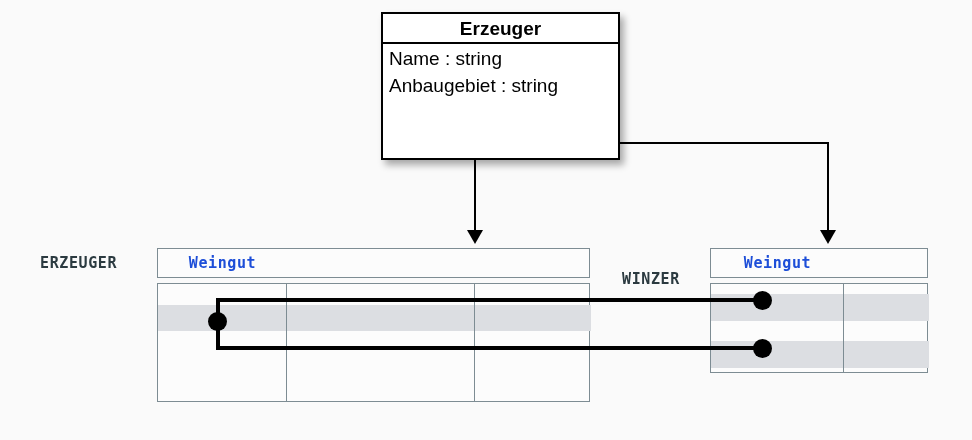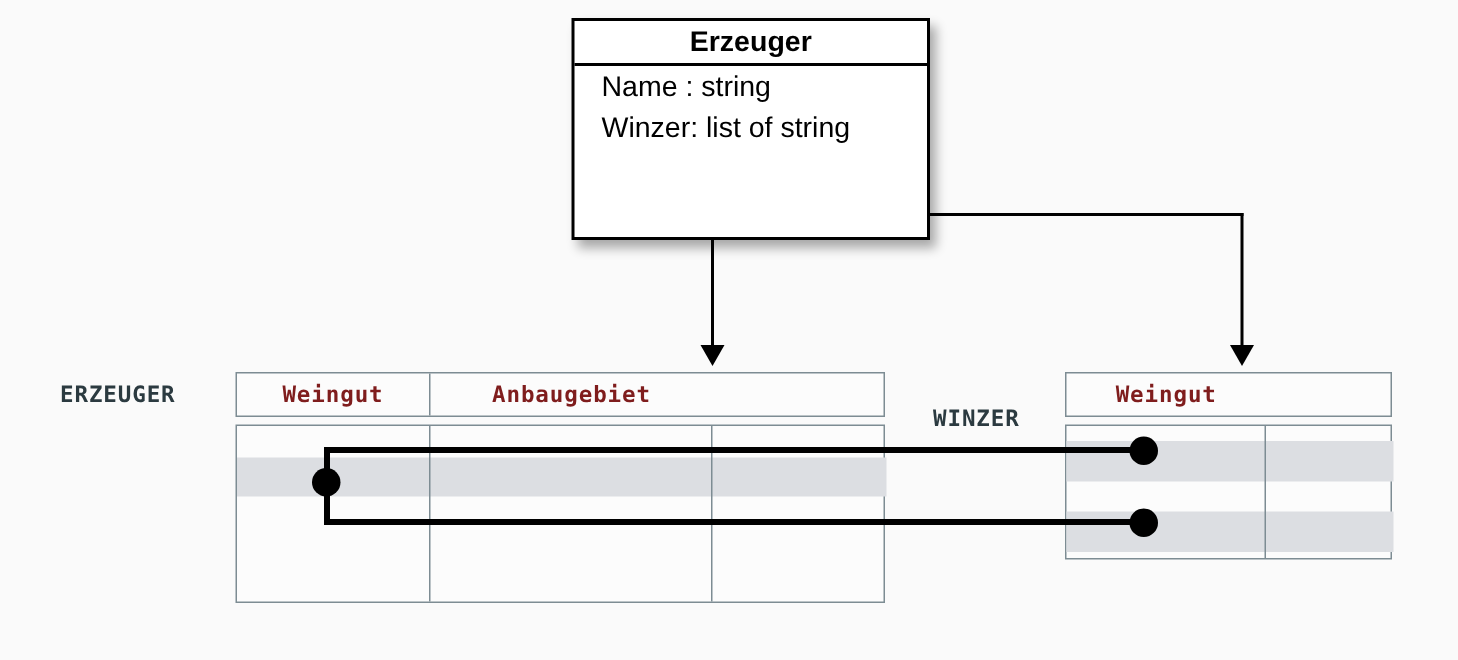--- a/index.html
+++ b/index.html
@@ -37,21 +37,20 @@
     line-height: 30px;
     text-align: center;
     font-weight: bold;
     font-size: 19px;
     color: #000;
     border-bottom: 2px solid #000;
     box-sizing: border-box;
   }
   .uml-attrs {
     padding: 1px 0 0 6px;
-    margin-left: 12px;
   }
   .uml-attr {
     font-size: 19px;
     line-height: 27px;
     color: #000;
     white-space: nowrap;
   }
 
   
   .tbl-label {
@@ -72,21 +71,21 @@
     background: #fcfcfc;
   }
   .hdr-cell {
     display: flex;
     align-items: center;
     justify-content: center;
     font-family: "DejaVu Sans Mono", "Liberation Mono", monospace;
     font-weight: bold;
     font-size: 15px;
     letter-spacing: 0.6px;
-    color: #7f1d1d;
+    color: #1d4ed8;
     box-sizing: border-box;
     border-right: 1px solid #7d8c93;
   }
   .hdr-cell:last-child { border-right: none; }
 
   .body-box {
     position: absolute;
     border: 1px solid #7d8c93;
     box-sizing: border-box;
     background: #fcfcfc;
@@ -123,36 +122,35 @@
 </style>
 </head>
 <body>
 
 <div id="stage">
 
   <div class="uml-box">
     <div class="uml-title">Erzeuger</div>
     <div class="uml-attrs">
       <div class="uml-attr">Name : string</div>
-      <div class="uml-attr">Winzer: list of string</div>
+      <div class="uml-attr">Anbaugebiet : string</div>
     </div>
   </div>
 
   <div class="vline" style="left:474px; top:160px; height:72px;"></div>
   <div class="arrowhead" style="left:467px; top:230px;"></div>
 
   <div class="hline" style="left:608px; top:142px; width:221px;"></div>
   <div class="vline" style="left:827px; top:142px; height:90px;"></div>
   <div class="arrowhead" style="left:820px; top:230px;"></div>
 
   <div class="tbl-label" style="left:40px; top:254px;">ERZEUGER</div>
 
   <div class="hdr-row" style="left:157px; top:248px; width:433px;">
     <div class="hdr-cell" style="width:129px;">Weingut</div>
-    <div class="hdr-cell" style="width:188px;">Anbaugebiet</div>
   </div>
 
   <div class="body-box" style="left:157px; top:283px; width:433px; height:119px;">
     <div class="band" style="left:0px; top:21px; width:433px; height:26px;"></div>
     <div class="vdiv" style="left:128px; top:0px; height:117px;"></div>
     <div class="vdiv" style="left:316px; top:0px; height:117px;"></div>
   </div>
 
   <div class="tbl-label" style="left:622px; top:270px;">WINZER</div>
 

